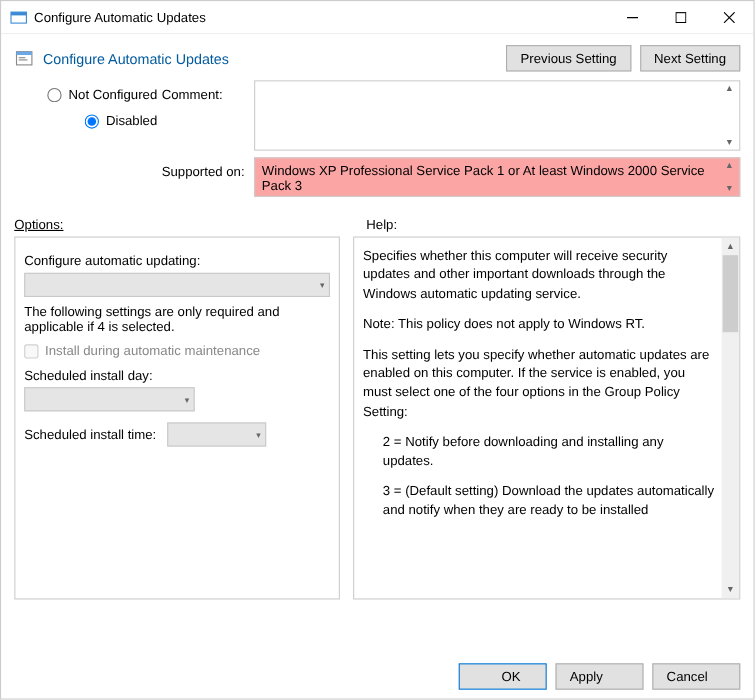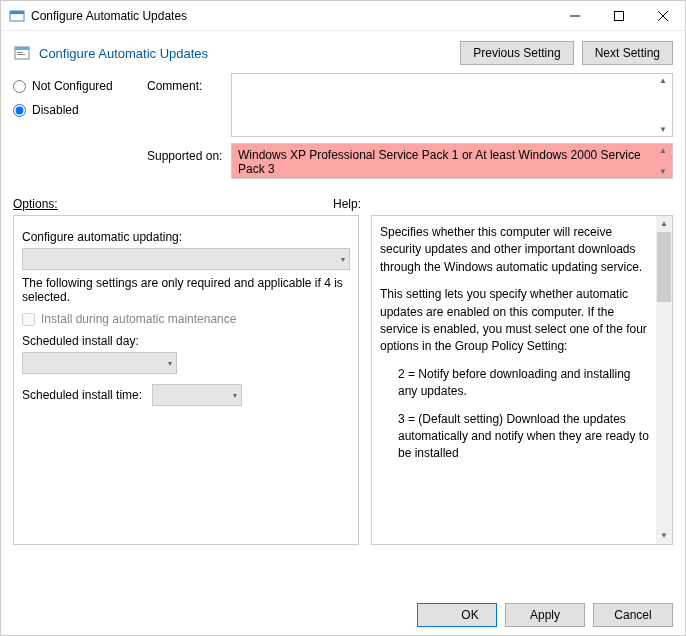--- a/index.html
+++ b/index.html
@@ -4,35 +4,35 @@
 <style>
 * { box-sizing: border-box; margin: 0; padding: 0; font-family: 'Segoe UI', Tahoma, sans-serif; font-size: 12px; }
 body { background: #fff; width: 686px; height: 636px; overflow: hidden; position: relative; border:1px solid #ccc;}
 .titlebar { height: 30px; display: flex; align-items: center; padding-left: 8px; border-bottom: 1px solid #eee; }
 .titlebar .icon { width: 16px; height: 16px; margin-right: 6px; display:flex; align-items:center; justify-content:center;}
 .titlebar .title { flex: 1; }
 .titlebar .ctrl { width: 44px; height: 30px; display: flex; align-items: center; justify-content: center; }
 .header-row { display: flex; align-items: center; padding: 10px 12px 4px 12px; gap:8px;}
 .header-row .icon { width:18px; height:18px; display:flex; align-items:center; justify-content:center;}
 .header-row .ptitle { color: #005a9e; font-size: 13px; flex:1;}
-.btn { background: #e1e1e1; border: 1px solid #adadad; padding: 4px 12px; min-width:80px; text-align:center; cursor:pointer;}
+.btn { background: #e1e1e1; border: 1px solid #adadad; padding: 4px 12px; min-width:80px; cursor:pointer;}
 .btn.primary { border-color:#0078d7;padding-left:38px; }
 .top-grid { display:grid; grid-template-columns: 130px 80px 1fr; padding: 4px 12px 0 12px; column-gap:4px; row-gap:6px; align-items:start;}
-.radio-col { grid-column:1; grid-row: 1 / span 3; display:flex; flex-direction:column; gap:10px; padding-top:6px;}
+.radio-col { grid-column:1; grid-row: 1 / span 3; display:flex; flex-direction:column; gap:10px; padding-top:6px;align-items:flex-end;}
 .radio-item { display:flex; align-items:center; gap:6px; cursor:pointer;}
 .radio-item input { margin:0;}
 .lbl-col { grid-column:2; text-align:left; padding-top:6px;}
 .comment-box { grid-column:3; height:64px; border:1px solid #ccc; position:relative; background:#fff;}
 .supported-box { grid-column:3; height:36px; border:1px solid #ccc; background:#fca5a5; padding:4px 18px 4px 6px; position:relative; color:#000;}
 .scroll-hint { position:absolute; right:2px; top:2px; bottom:2px; width:14px; display:flex; flex-direction:column; justify-content:space-between; align-items:center; color:#888;}
 .section-labels { display:flex; padding: 12px 12px 4px 12px;}
 .section-labels div:first-child { width: 320px; text-decoration: underline;}
 .panels { display:flex; padding: 0 12px; gap:12px;}
 .panel { border:1px solid #ccc; height: 330px; overflow:hidden; padding:8px; position:relative;}
-.panel.left { width:346px;}
+.panel.left { width:296px;}
 .panel.right { flex:1; padding-right:20px; line-height:1.45;}
 .panel.right p { margin-bottom:10px;}
 .panel.right .indent { padding-left:18px;}
 .disabled-select { background:#e5e5e5; border:1px solid #c8c8c8; height:22px; display:flex; align-items:center; justify-content:flex-end; padding-right:4px; color:#888;}
 .left-lbl { margin:6px 0 4px 0;}
 .chk-row { display:flex; align-items:center; gap:6px; color:#888; margin:8px 0;}
 .vscroll { position:absolute; right:0; top:0; bottom:0; width:16px; background:#f0f0f0; display:flex; flex-direction:column; justify-content:space-between; align-items:center; padding:2px 0;}
 .vscroll .thumb { width:14px; background:#cdcdcd;}
 .footer { position:absolute; bottom:8px; right:12px; display:flex; gap:8px;}
 .tri { font-size:8px; color:#666;}
@@ -131,20 +131,21 @@
     <div style="display:flex; align-items:center; gap:10px; margin-top:10px;">
       <span>Scheduled install time:</span>
       <div class="disabled-select" style="width:90px">
           <span class="tri">▾</span>
         </div>
     </div>
   </div>
 
   <div class="panel right">
     <p>Specifies whether this computer will receive security updates and other important downloads through the Windows automatic updating service.</p>
+    <p>Note: This policy does not apply to Windows RT.</p>
     <p>This setting lets you specify whether automatic updates are enabled on this computer. If the service is enabled, you must select one of the four options in the Group Policy Setting:</p>
     <p class="indent">2 = Notify before downloading and installing any updates.</p>
     <p class="indent">3 = (Default setting) Download the updates automatically and notify when they are ready to be installed</p>
 
     <div class="vscroll">
       <span class="tri">▲</span>
       <div class="thumb" style="height:70px; margin-top:2px;"></div>
       <span style="flex:1"></span>
       <span class="tri">▼</span>
     </div>

